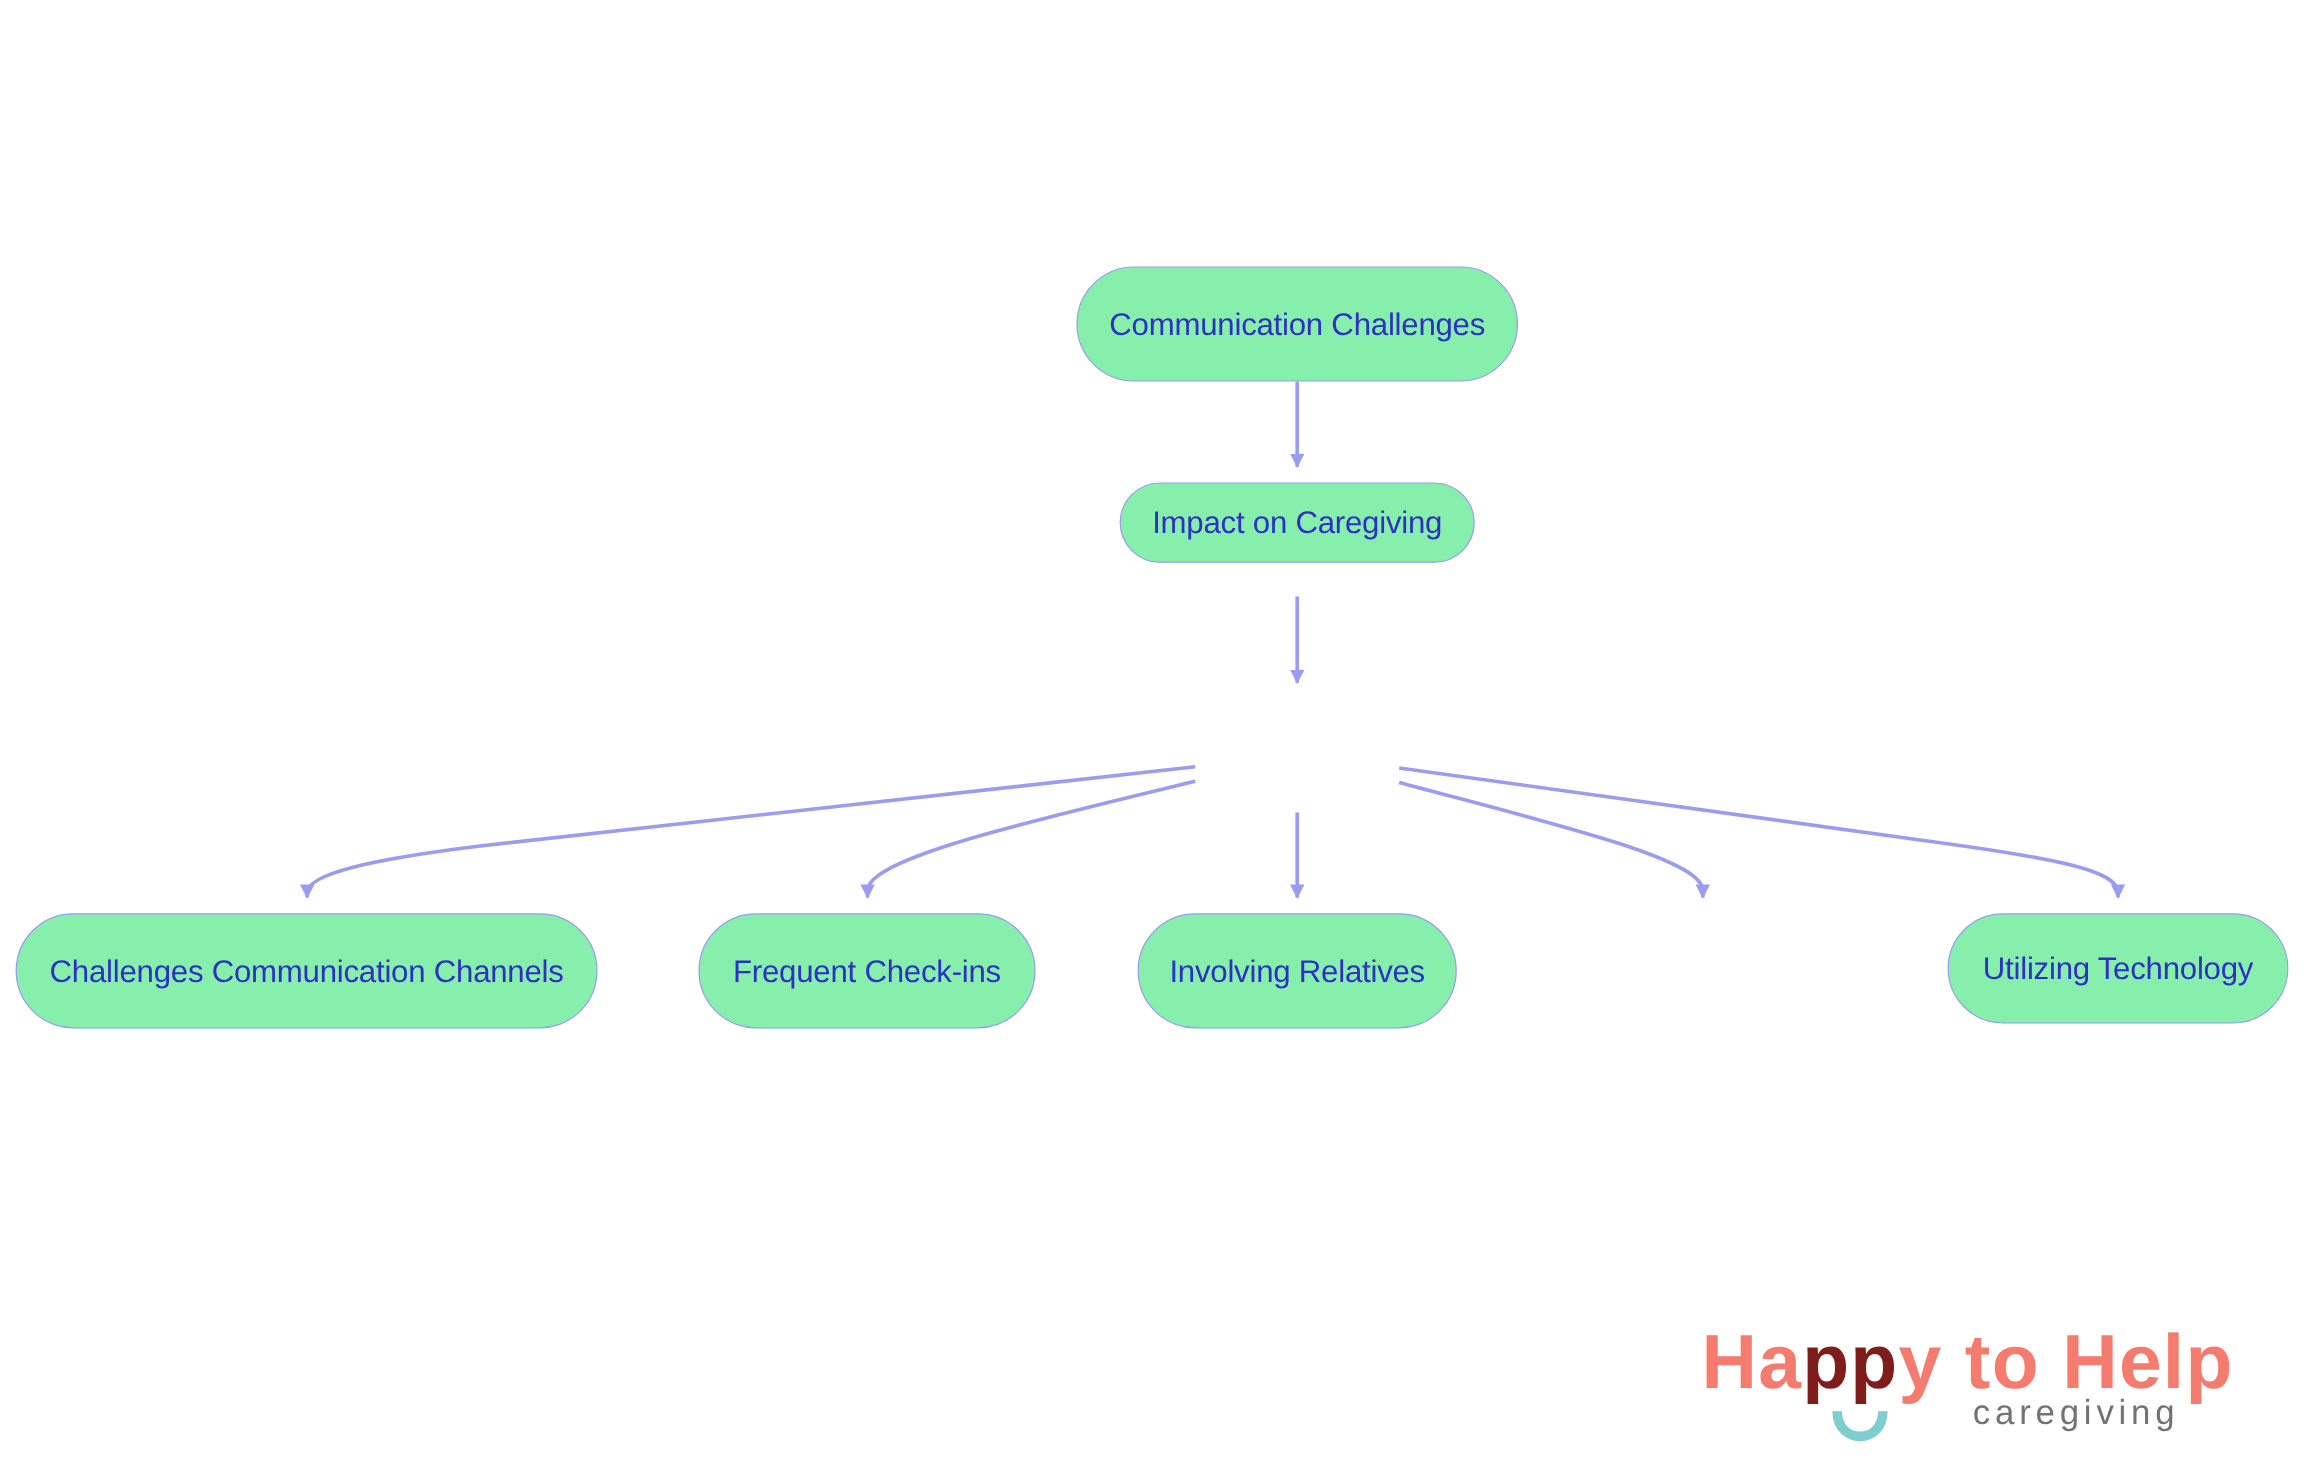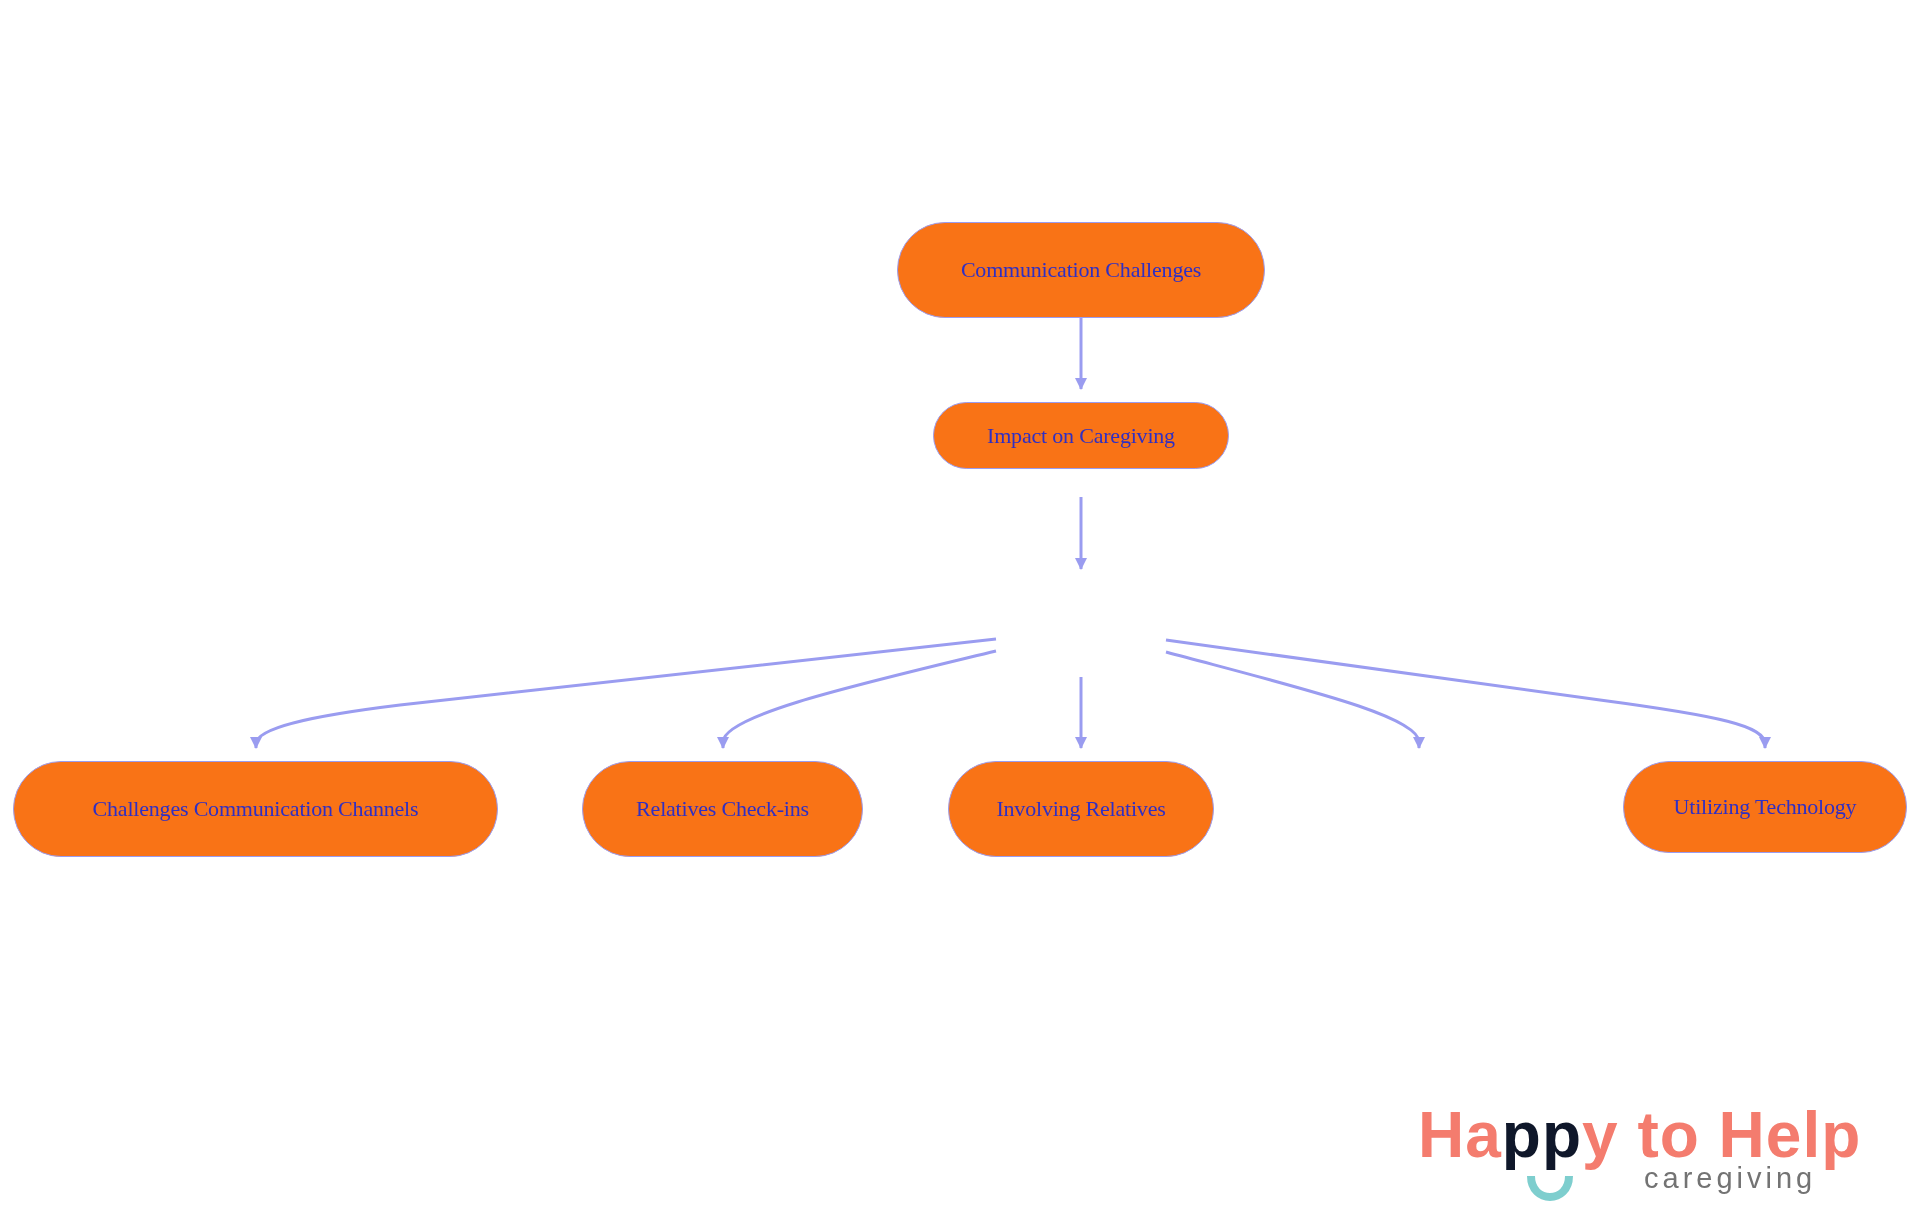--- a/index.html
+++ b/index.html
@@ -1,39 +1,39 @@
 <!DOCTYPE html>
 <html><head>
 <meta charset="utf-8">
 <style>
   html, body { margin: 0; padding: 0; background: #ffffff; }
   body { width: 1920px; height: 1215px; position: relative; overflow: hidden; font-family: "Liberation Sans", sans-serif; }
   #canvas { position: absolute; left: 0; top: 0; width: 1920px; height: 1215px; }
   .node {
     position: absolute;
     box-sizing: border-box;
-    background: #f97316;
+    background: #86efac;
     border: 1.5px solid #9a9cf0;
     border-radius: 48px;
     display: flex; align-items: center; justify-content: center;
     color: #2f2fc4;
-    font-family: Liberation Serif, serif;
-    font-size: 22px;
+    font-family: Liberation Sans, sans-serif;
+    font-size: 26px;
     letter-spacing: -0.2px;
     white-space: nowrap;
   }
   svg.edges { position: absolute; left: 0; top: 0; }
   .logo { position: absolute; left: 1418px; top: 1100px; width: 480px; height: 110px; }
   .logo-main {
     position: absolute; left: 0; top: 0;
     font-family: "Liberation Sans", sans-serif; font-weight: bold;
     font-size: 64px; line-height: 70px; letter-spacing: 1px;
     color: #f47c6e; white-space: nowrap;
   }
-  .logo-main .teal { color: #0f172a; }
+  .logo-main .teal { color: #7f1d1d; }
   .logo-sub {
     position: absolute; left: 226px; top: 62px;
     font-family: "Liberation Sans", sans-serif;
     font-size: 29px; letter-spacing: 4px; color: #737373; white-space: nowrap;
   }
   .logo-smile { position: absolute; left: 108px; top: 74px; }
 </style>
 </head>
 <body>
 
@@ -58,21 +58,21 @@
   <div class="node" style="left:897px; top:222px; width:368px; height:96px;">
     <span>Communication Challenges</span>
   </div>
   <div class="node" style="left:933px; top:402px; width:296px; height:67px;">
     <span>Impact on Caregiving</span>
   </div>
   <div class="node" style="left:13px; top:761px; width:485px; height:96px;">
     <span>Challenges Communication Channels</span>
   </div>
   <div class="node" style="left:582px; top:761px; width:281px; height:96px;">
-    <span>Relatives Check-ins</span>
+    <span>Frequent Check-ins</span>
   </div>
   <div class="node" style="left:948px; top:761px; width:266px; height:96px;">
     <span>Involving Relatives</span>
   </div>
   <div class="node" style="left:1623px; top:761px; width:284px; height:92px;">
     <span>Utilizing Technology</span>
   </div>
 </div>
 
 <div class="logo">

